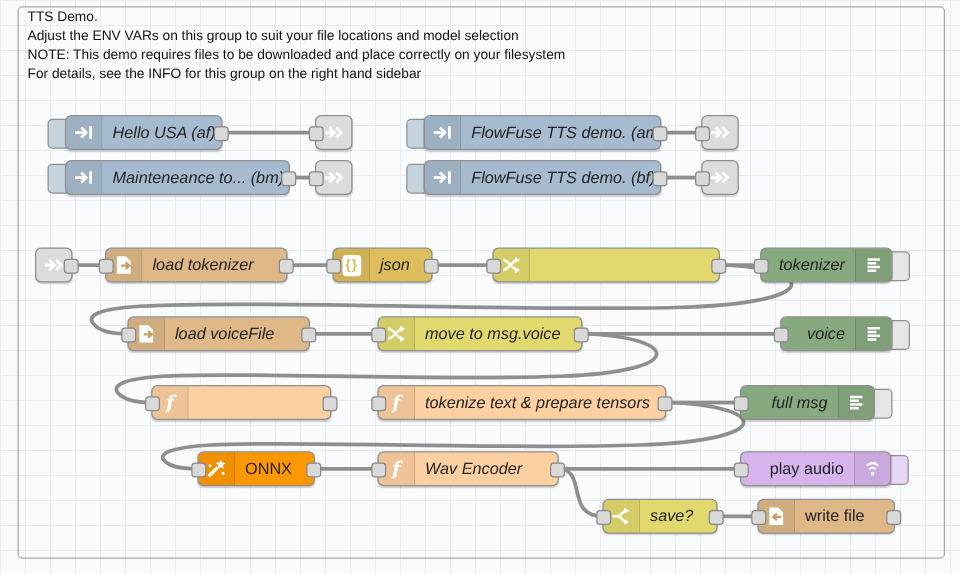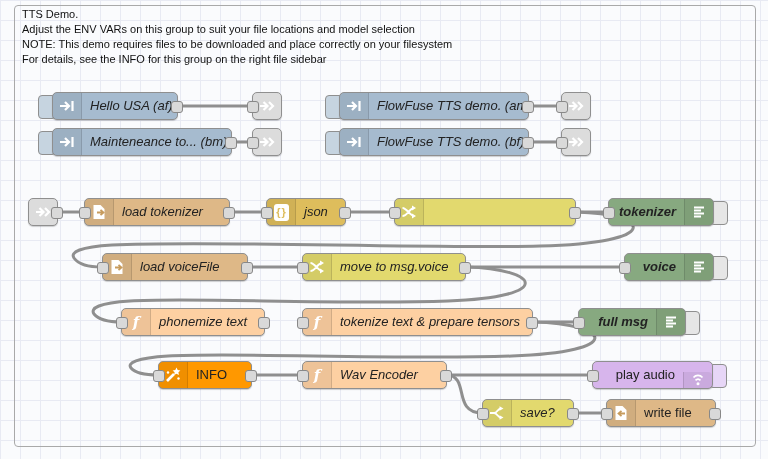--- a/index.html
+++ b/index.html
@@ -20,23 +20,23 @@
   .lbl-right{text-align:right;}
   .icon-box{width:28px;display:flex;align-items:center;justify-content:center;background:rgba(0,0,0,0.06);}
   .ic-left{border-right:1px solid rgba(0,0,0,0.12);border-radius:4px 0 0 4px;}
   .ic-right{border-left:1px solid rgba(0,0,0,0.12);border-radius:0 4px 4px 0;}
   .inject{background:var(--c-inject);}
   .filenode{background:var(--c-file);}
   .jsonnode{background:var(--c-json);}
   .changenode{background:var(--c-change);}
   .switchnode{background:var(--c-switch);}
   .funcnode{background:var(--c-function);}
-  .debugnode{background:var(--c-debug);font-weight:bold;}
+  .debugnode{background:var(--c-debug);}
   .onnxnode{background:var(--c-onnx);}
-  .audionode{background:var(--c-audio);align-items:flex-end;}
+  .audionode{background:var(--c-audio);}
   .linknode{background:var(--c-link);width:30px;justify-content:center;align-items:center;display:flex;}
   .port{position:absolute;width:10px;height:10px;background:#d9d9d9;border:1px solid #888;border-radius:3px;top:8px;}
   .port.in{left:-6px;} .port.out{right:-6px;}
   .btn{position:absolute;width:16px;height:22px;top:2px;border:1px solid #8f8f8f;border-radius:4px;z-index:-1;}
   .btn-left{left:-15px;background:#c6d4e0;}
   .btn-right{right:-15px;background:#e6e6e6;}
   .audionode .btn-right{background:#e7d6f7;}
   .fx{color:#fff;font-family:"DejaVu Serif",serif;font-style:italic;font-weight:bold;font-size:15px;line-height:1;}
   .json-ic{width:15px;height:17px;background:#fff;border-radius:3px;color:var(--c-json);
     font-weight:bold;font-size:11px;display:flex;align-items:center;justify-content:center;font-style:normal;}
@@ -44,21 +44,21 @@
 </head>
 <body>
 
 <div class="canvas">
   <div class="group-box"></div>
 
   <div class="header">
     <div>TTS Demo.</div>
     <div>Adjust the ENV VARs on this group to suit your file locations and model selection</div>
     <div>NOTE: This demo requires files to be downloaded and place correctly on your filesystem</div>
-    <div>For details, see the INFO for this group on the right file sidebar</div>
+    <div>For details, see the INFO for this group on the right hand sidebar</div>
   </div>
 
   <svg class="wires" width="768" height="459">
     <path d="M178,106 L252,106"></path>
     <path d="M529,106 L561,106"></path>
     <path d="M232,142 L252,142"></path>
     <path d="M529,142 L561,142"></path>
     <path d="M58,212 L84,212"></path>
     <path d="M230,212 L266,212"></path>
     <path d="M346,212 L394,212"></path>
@@ -217,53 +217,52 @@
           <path d="M3 3.5 h10 M3 6.5 h7 M3 9.5 h10 M3 12.5 h7" stroke="#fff" stroke-width="2"></path>
         </svg>
     </div>
     <div class="port in"></div>
   </div>
 
   <div class="node funcnode" style="left:121px;top:308px;width:144px">
     <div class="icon-box ic-left">
         <div class="fx">f</div>
       </div>
-    <div class="label">phonemize text</div>
     <div class="port in"></div>
     <div class="port out"></div>
   </div>
   <div class="node funcnode" style="left:302px;top:308px;width:231px">
     <div class="icon-box ic-left">
         <div class="fx">f</div>
       </div>
     <div class="label">tokenize text &amp; prepare tensors</div>
     <div class="port in"></div>
     <div class="port out"></div>
   </div>
-  <div class="node debugnode" style="left:578px;top:308px;width:108px">
+  <div class="node debugnode" style="left:592px;top:308px;width:108px">
     <div class="btn btn-right"></div>
     <div class="label lbl-right">full msg</div>
     <div class="icon-box ic-right">
       <svg width="16" height="16" viewBox="0 0 16 16">
           <path d="M3 3.5 h10 M3 6.5 h7 M3 9.5 h10 M3 12.5 h7" stroke="#fff" stroke-width="2"></path>
         </svg>
     </div>
     <div class="port in"></div>
   </div>
 
   <div class="node onnxnode roman" style="left:158px;top:361px;width:94px">
     <div class="icon-box ic-left">
       <svg width="18" height="18" viewBox="0 0 18 18">
           <path d="M3 15 L10 8" stroke="#fff" stroke-width="2.6"></path>
           <path fill="#fff" d="M12.5 1.5 l1.2 2.5 2.7.4 -2 1.9 .5 2.7 -2.4-1.3 -2.4 1.3 .5-2.7 -2-1.9 2.7-.4 z"></path>
           <circle cx="4" cy="6.5" r="1.2" fill="#fff"></circle>
           <circle cx="14.5" cy="12.5" r="1.2" fill="#fff"></circle>
         </svg>
     </div>
-    <div class="label">INFO</div>
+    <div class="label">ONNX</div>
     <div class="port in"></div>
     <div class="port out"></div>
   </div>
   <div class="node funcnode" style="left:302px;top:361px;width:145px">
     <div class="icon-box ic-left">
         <div class="fx">f</div>
       </div>
     <div class="label">Wav Encoder</div>
     <div class="port in"></div>
     <div class="port out"></div>

